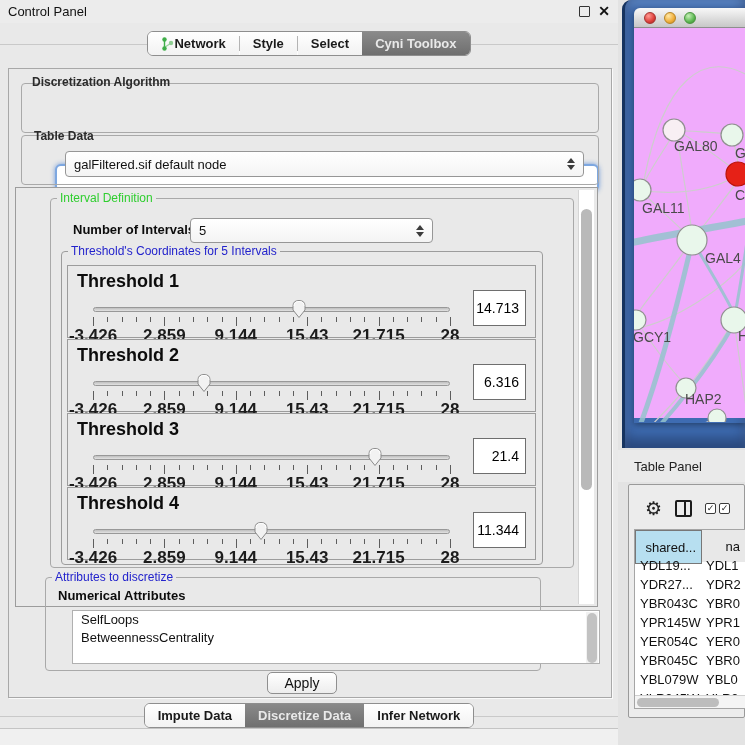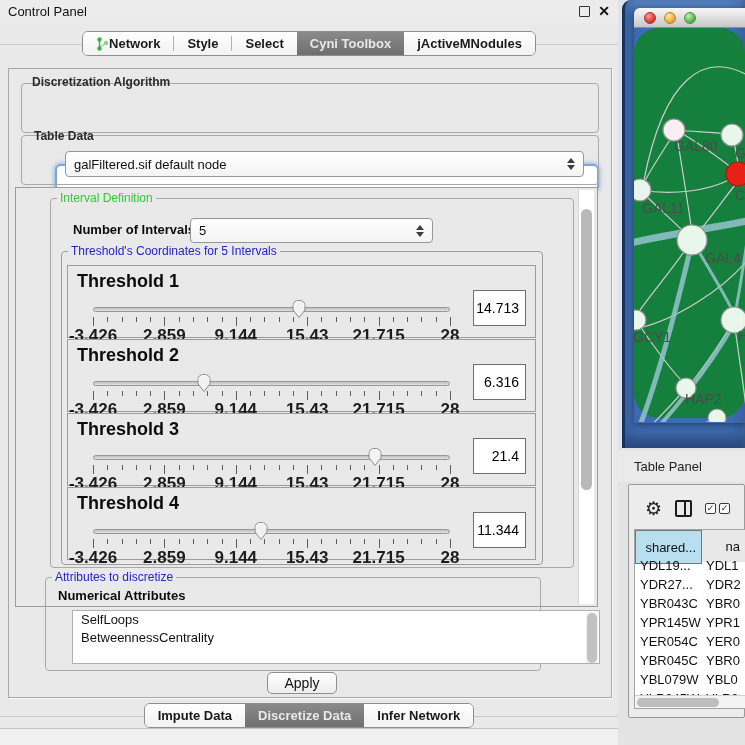--- a/index.html
+++ b/index.html
@@ -70,21 +70,21 @@
   .button { background:linear-gradient(#ffffff,#ededed); border:1px solid #8f8f8f; border-radius:5px; font-size:14px; color:#111; display:flex; align-items:center; justify-content:center; }
 
   
   #net-frame { left:622px; top:0; width:123px; height:448px; background:#3e6cb2; border-left:3px solid #16335f; border-radius:9px 0 0 0; box-shadow:inset 0 -10px 14px rgba(0,0,20,.35), inset 0 8px 8px rgba(255,255,255,.12); }
   #net-window { left:634px; top:8px; width:111px; height:415px; border-radius:6px 0 0 0; overflow:hidden; box-shadow:0 2px 6px rgba(0,0,0,.4); }
   #net-titlebar { height:20px; background:linear-gradient(#f8f8f8,#c7c7c7); border-bottom:1px solid #8e8e8e; display:flex; align-items:center; gap:8px; padding-left:10px; }
   .traffic { width:12px; height:12px; border-radius:50%; }
   .traffic.red { background:radial-gradient(circle at 35% 30%, #ff9a93, #dd3f3a 60%, #9c2623); border:1px solid #a33330; }
   .traffic.yellow { background:radial-gradient(circle at 35% 30%, #ffe9a8, #f0ad39 60%, #b97f1f); border:1px solid #b58426; }
   .traffic.green { background:radial-gradient(circle at 35% 30%, #c7efb8, #5cb852 60%, #3a822f); border:1px solid #4a9440; }
-  #net-canvas { height:390px; background:#15803d; position:relative;border-radius:25px; }
+  #net-canvas { height:390px; background:#f0abfc; position:relative; }
 
   #table-panel-band { left:618px; top:450px; width:127px; height:32px; background:#eaeaea; display:flex; align-items:center; padding-left:16px; font-size:13px; color:#222; }
   #table-window { left:628px; top:484px; width:117px; height:234px; background:#ececec; border:1px solid #9a9a9a; border-radius:2px; }
   #table-toolbar { position:absolute; left:0; top:4px; width:100%; height:38px; display:flex; align-items:center; gap:13px; padding-left:16px; }
   .gear-glyph { font-size:19px; color:#222; line-height:19px; }
   .cols-icon { width:17px; height:17px; border:2px solid #1c1c1c; border-radius:2px; position:relative; }
   .cols-icon::after { content:""; position:absolute; left:50%; top:0; width:2px; height:100%; background:#1c1c1c; }
   .cbx { width:11px; height:11px; border:1.5px solid #3a3a3a; border-radius:2px; font-size:9px; line-height:9px; text-align:center; color:#222; background:#fff; }
   .cbx-pair { display:flex; gap:3px; }
   #table-inner { position:absolute; left:5px; top:44px; width:113px; height:180px; background:#fff; border:1px solid #a5a5a5; overflow:hidden; }
@@ -131,23 +131,20 @@
       <div class="seg-sep"></div>
       <div class="seg-tab">
           <span>Style</span>
         </div>
       <div class="seg-sep"></div>
       <div class="seg-tab">
           <span>Select</span>
         </div>
       <div class="seg-tab active">
           <span>Cyni Toolbox</span>
-        </div>
-      <div class="seg-tab">
-          <span>jActiveMNodules</span>
         </div>
     </div>
   </div>
 
   <div id="main-panel" class="abs">
 
     <div class="groupbox" style="left:12px;top:14px;width:578px;height:50px;"></div>
     <div class="group-label glabel-plain abs" style="left:20px;top:6px;">Discretization Algorithm</div>
     <div id="algo-combo-focus" class="abs"></div>
 

